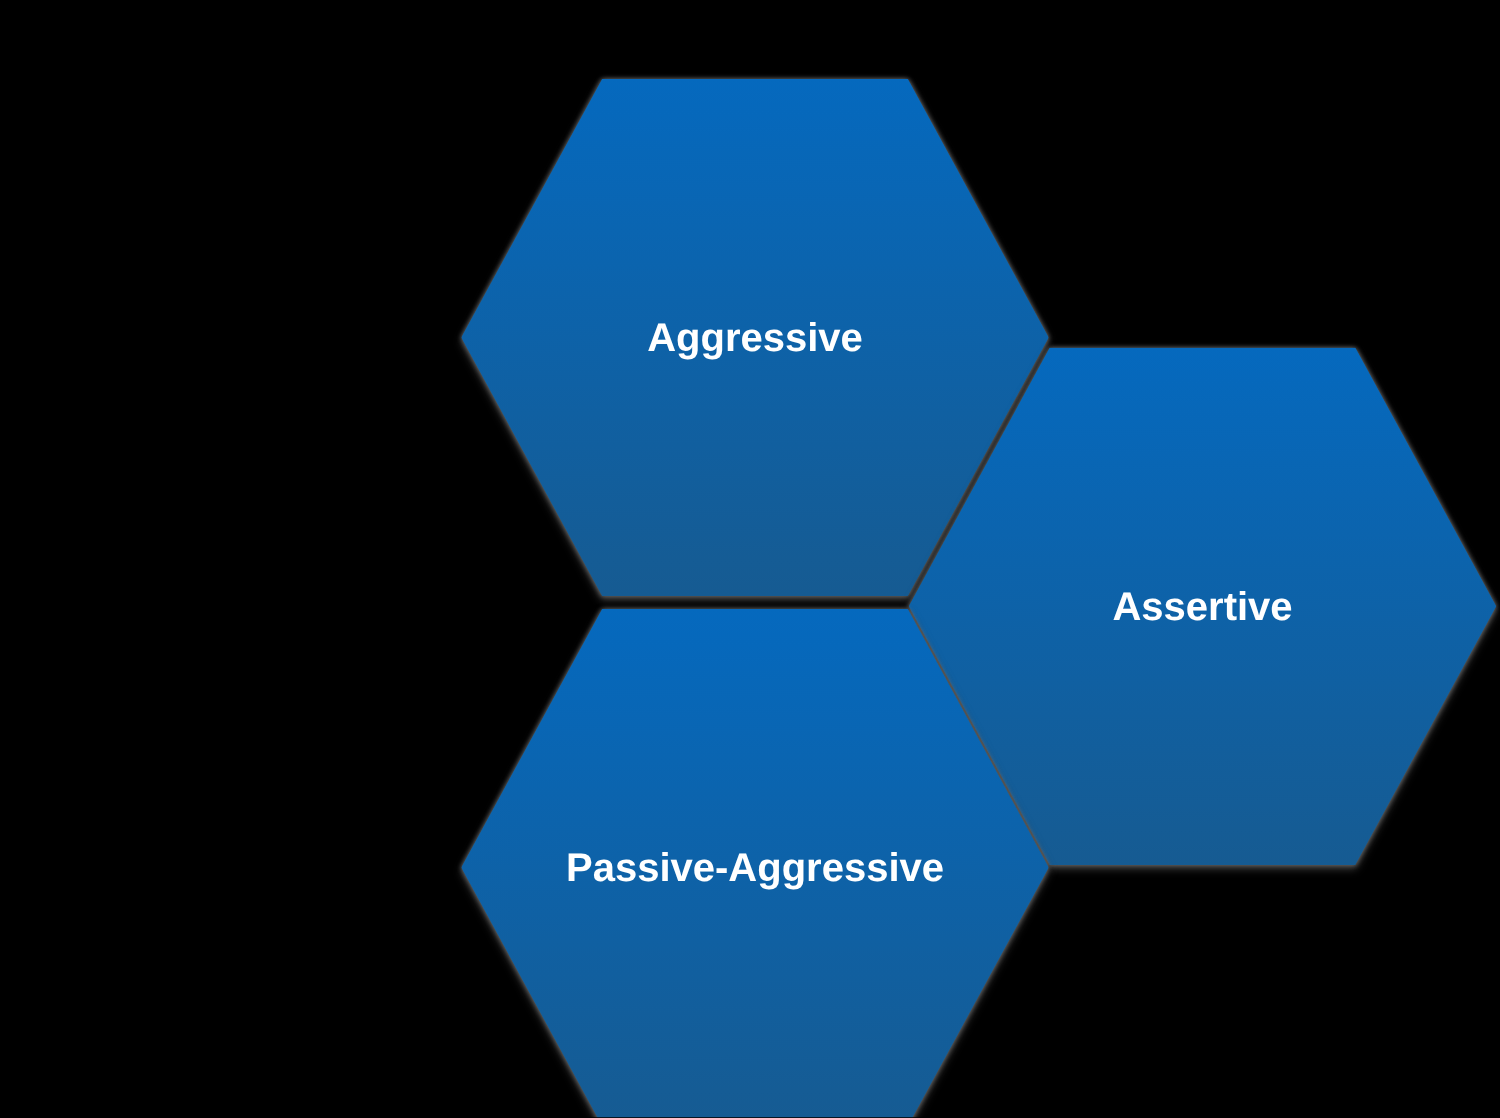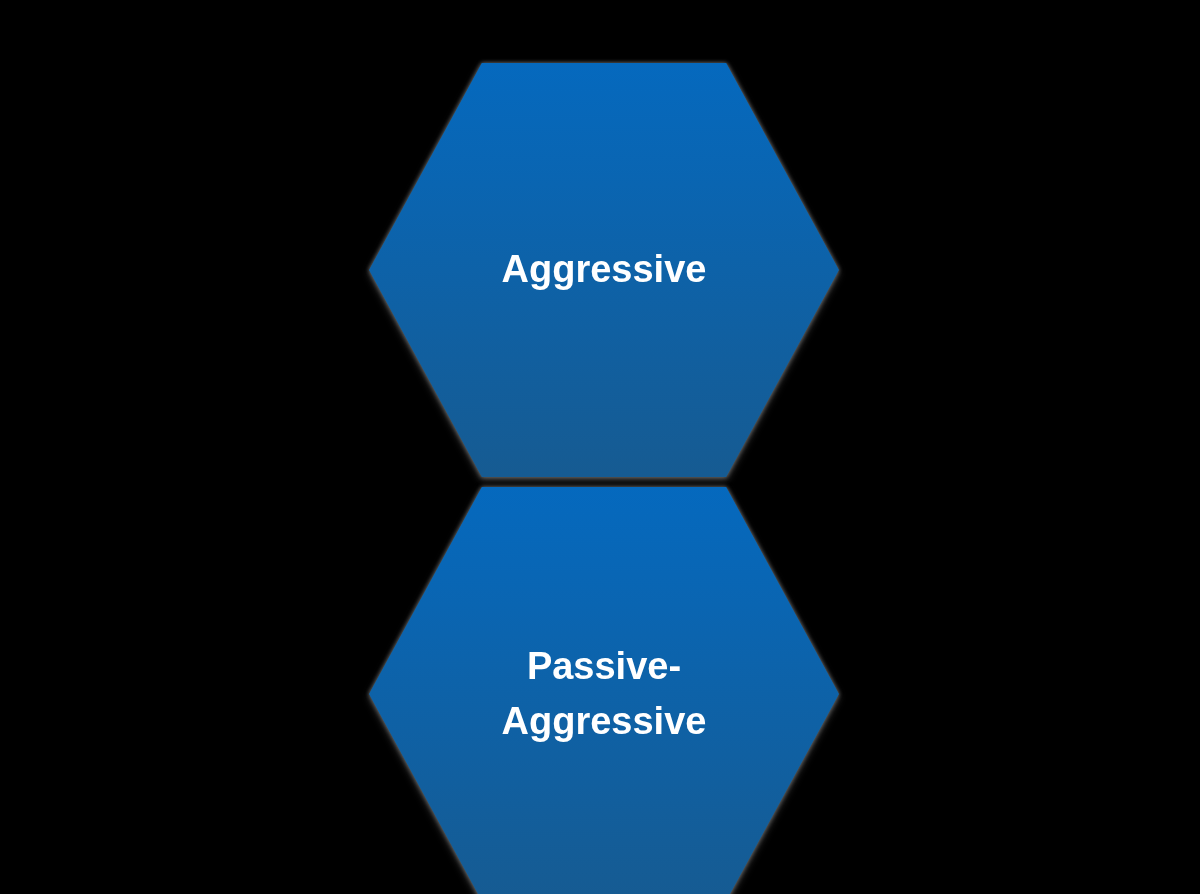--- a/index.html
+++ b/index.html
@@ -37,21 +37,21 @@
                 var(--hex-top-color, #0569BE) 0%,
                 var(--hex-bottom-color, #165B92) 100%);
     display: flex;
     align-items: center;
     justify-content: center;
     text-align: center;
   }
 
   .hex-label {
     color: var(--label-color, #ffffff);
-    font-size: 38px;
+    font-size: 32px;
     font-weight: 700;
     line-height: 1.45;
     max-width: 310px; 
   }
 
   
   .hex-top    { left: 369px; top: 63px;  }
   .hex-left   { left: 2px;   top: 278px; }
   .hex-right  { left: 727px; top: 278px; }
   .hex-bottom { left: 369px; top: 487px; } 
@@ -61,20 +61,25 @@
 
 <div class="canvas">
 
   <div class="hex-wrap hex-top">
     <div class="hex">
       <span class="hex-label">Aggressive</span>
     </div>
   </div>
 
 
+  <div class="hex-wrap hex-right">
+    <div class="hex">
+      <span class="hex-label">Assertive</span>
+    </div>
+  </div>
 
   <div class="hex-wrap hex-bottom">
     <div class="hex">
       <span class="hex-label">Passive-Aggressive</span>
     </div>
   </div>
 
 </div>
 
 </body></html>

